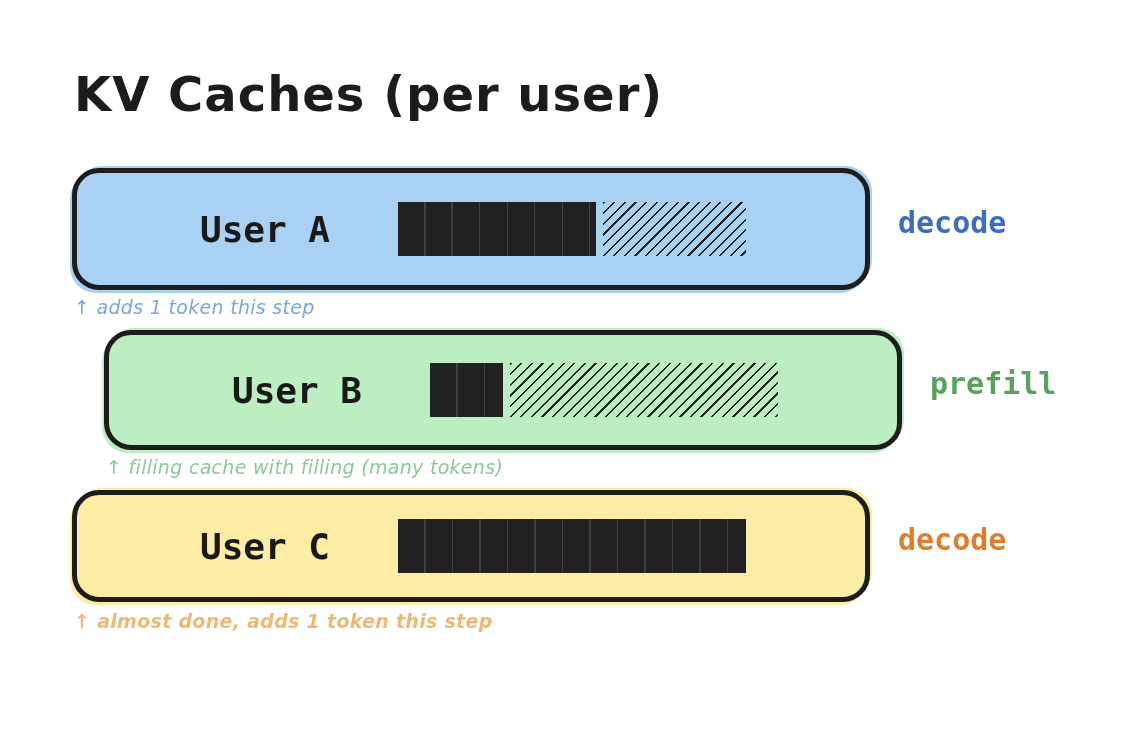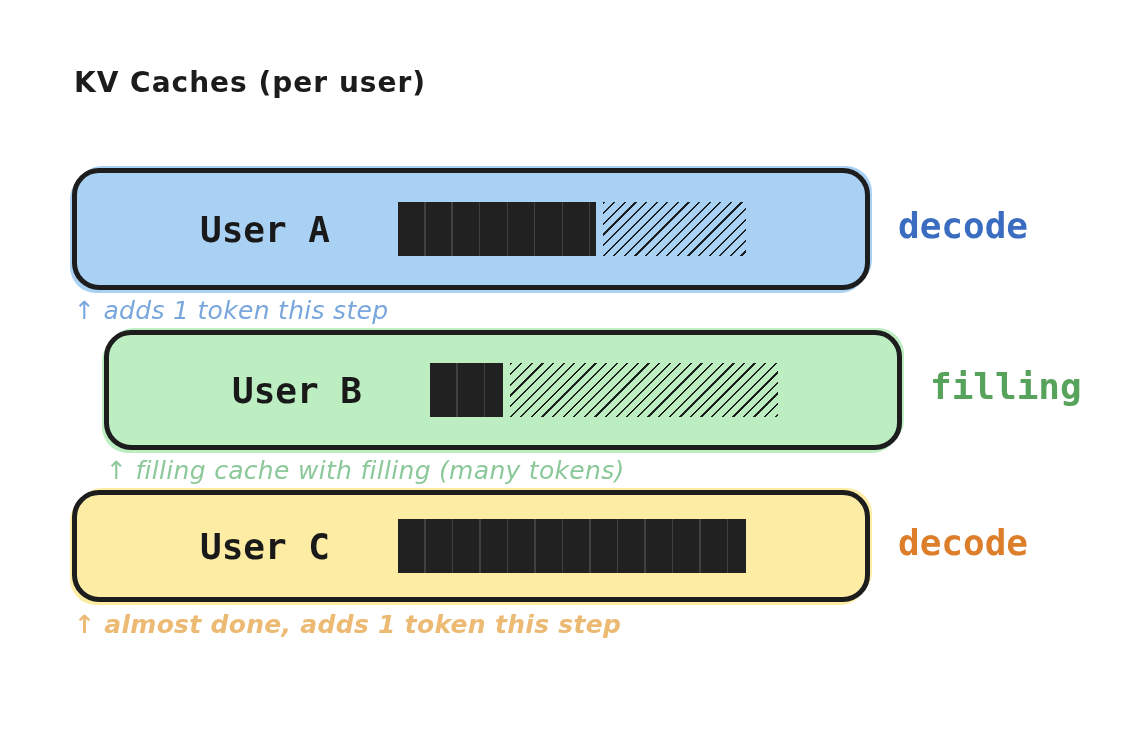--- a/index.html
+++ b/index.html
@@ -5,21 +5,21 @@
   html,body{margin:0;padding:0;background:#ffffff;}
   .canvas{
     position:relative;
     width:1132px;height:736px;
     background:#ffffff;
     overflow:hidden;
     font-family:"DejaVu Sans", "Liberation Sans", sans-serif;
   }
   .diagram-title{
     position:absolute;left:74px;top:66px;
-    font-size:28px;font-weight:bold;color:#1c1c1c;
+    font-size:48px;font-weight:bold;color:#1c1c1c;
     letter-spacing:1px;
     font-family:"DejaVu Sans","Liberation Sans",sans-serif;
   }
   .row{position:absolute;left:72px;width:798px;}
   .row-a{top:168px;}
   .row-b{top:330px;margin-left:32px;}
   .row-c{top:490px;}
   .card{
     position:relative;
     box-sizing:border-box;
@@ -60,31 +60,31 @@
     flex:1;
     height:100%;
     display:var(--hatch-display);
     background:repeating-linear-gradient(135deg,
       rgba(15,15,15,0.92) 0 1.6px,
       transparent 1.6px 7.5px);
   }
   .phase-label{
     position:absolute;left:826px;
     font-family:"DejaVu Sans Mono","Liberation Mono",monospace;
-    font-weight:bold;font-size:36px;
+    font-weight:bold;font-size:30px;
     color:var(--phase-color);
     white-space:nowrap;
   }
   .row-a .phase-label{top:37px;}
   .row-b .phase-label{top:36px;}
   .row-c .phase-label{top:32px;}
   .caption{
     position:absolute;left:2px;
     font-style:italic;
-    font-size:25px;letter-spacing:0.3px;
+    font-size:19px;letter-spacing:0.3px;
     color:var(--caption-color);
     white-space:nowrap;
     font-family:"DejaVu Sans","Liberation Sans",sans-serif;
   }
   .row-a .caption{top:128px;}
   .row-b .caption{top:126px;}
   .row-c .caption{top:120px;font-weight:bold;}
 </style>
 </head>
 <body>
@@ -106,21 +106,21 @@
   </div>
 
   <div class="row row-b" style="--card-fill: #bceec2; --phase-color: #57a35c; --caption-color: #8bc89a; --filled: 21%; --hatch-display: block; --bar-color: #212121;">
     <div class="card">
       <span class="user-label">User B</span>
       <div class="token-bar">
         <div class="bar-solid"></div>
         <div class="bar-hatch"></div>
       </div>
     </div>
-    <span class="phase-label">filling</span>
+    <span class="phase-label">prefill</span>
     <span class="caption">↑ filling cache with filling (many tokens)</span>
   </div>
 
   <div class="row row-c" style="--card-fill: #fdeca3; --phase-color: #dd7e2b; --caption-color: #edba74; --filled: 100%; --hatch-display: none; --bar-color: #212121;">
     <div class="card">
       <span class="user-label">User C</span>
       <div class="token-bar">
         <div class="bar-solid"></div>
 
       </div>

